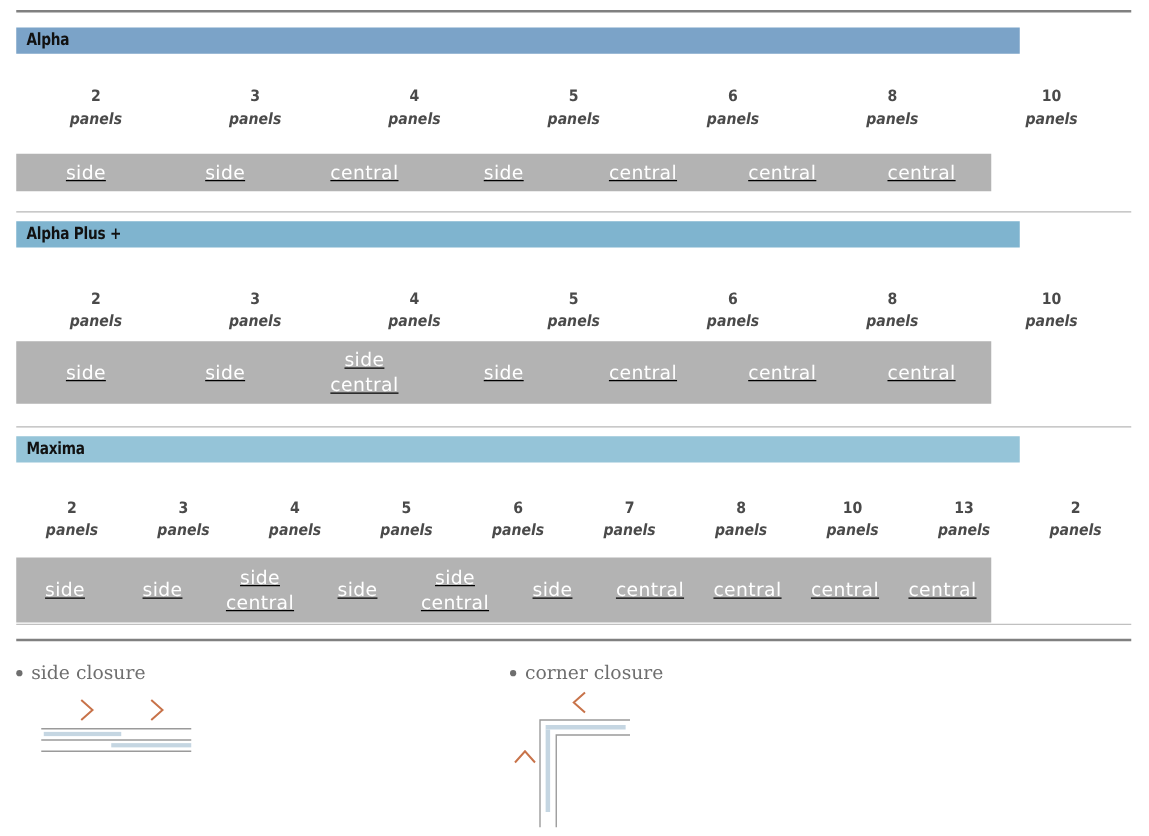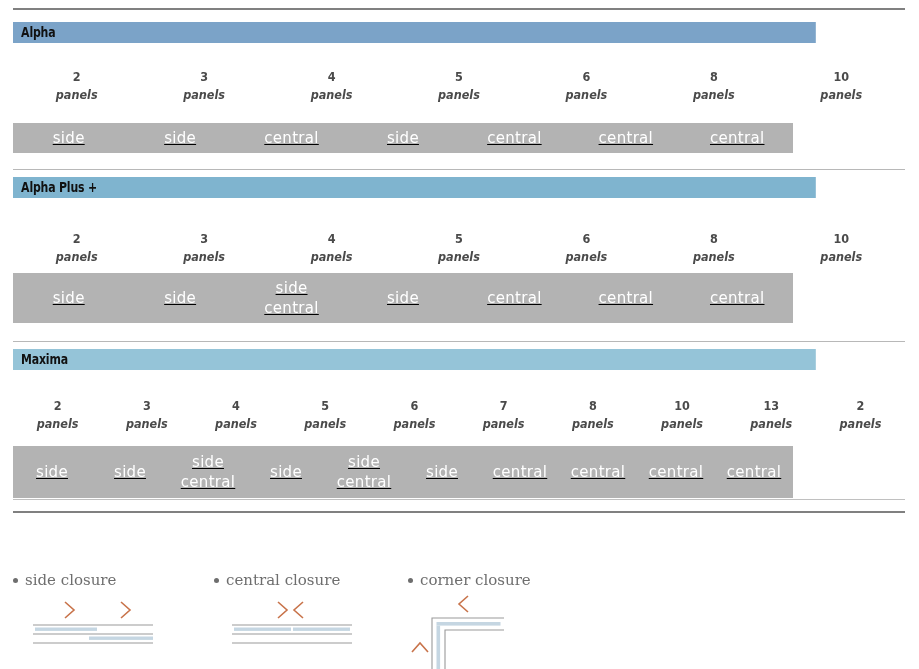--- a/index.html
+++ b/index.html
@@ -98,21 +98,21 @@
     background: #c0c0c0;
   }
   .rule-thick {
     position: absolute;
     left: 13px; width: 892px; height: 2px;
     background: #808080;
   }
 
   
   .legend { position: absolute; left: 0; top: 528px; width: 919px; height: 141px; }
-  .legend-item { position: absolute; top: 0; margin-top: 42px; }
+  .legend-item { position: absolute; top: 0; }
   .legend-label {
     font-size: 15px;
     color: #6e6e6e;
     font-family: "DejaVu Serif", "Liberation Serif", serif;
     white-space: nowrap;
     line-height: 20px;
   }
   .legend-bullet {
     display: inline-block;
     width: 5px; height: 5px;
@@ -304,38 +304,20 @@
 
         <line x1="20" y1="29" x2="140" y2="29" stroke="#9a9a9a" stroke-width="1.1"></line>
         <rect x="22" y="31.5" width="62" height="3.4" fill="#c5d6e2"></rect>
         <line x1="20" y1="38" x2="140" y2="38" stroke="#9a9a9a" stroke-width="1.1"></line>
         <rect x="76" y="40.5" width="64" height="3.4" fill="#c5d6e2"></rect>
         <line x1="20" y1="47" x2="140" y2="47" stroke="#9a9a9a" stroke-width="1.1"></line>
       </svg>
     </div>
   </div>
 
-  <div class="legend-item" style="left:214px;">
-    <div class="legend-label">
-      <span class="legend-bullet"></span><span>central closure</span>
-    </div>
-    <div class="legend-figure">
-      <svg width="160" height="60" viewBox="0 0 160 60" xmlns="http://www.w3.org/2000/svg">
-
-        <polyline points="64,6 73,14 64,22" fill="none" stroke="#c8734a" stroke-width="1.6"></polyline>
-        <polyline points="89,6 80,14 89,22" fill="none" stroke="#c8734a" stroke-width="1.6"></polyline>
-
-        <line x1="18" y1="29" x2="138" y2="29" stroke="#9a9a9a" stroke-width="1.1"></line>
-        <rect x="20" y="31.5" width="57" height="3.4" fill="#c5d6e2"></rect>
-        <rect x="79" y="31.5" width="57" height="3.4" fill="#c5d6e2"></rect>
-        <line x1="18" y1="38" x2="138" y2="38" stroke="#9a9a9a" stroke-width="1.1"></line>
-        <line x1="18" y1="47" x2="138" y2="47" stroke="#9a9a9a" stroke-width="1.1"></line>
-      </svg>
-    </div>
-  </div>
 
   <div class="legend-item" style="left:408px;">
     <div class="legend-label">
       <span class="legend-bullet"></span><span>corner closure</span>
     </div>
     <div class="legend-figure" style="top:22px;">
       <svg width="130" height="112" viewBox="0 0 130 112" xmlns="http://www.w3.org/2000/svg">
 
         <polyline points="60,4 51,12 60,20" fill="none" stroke="#c8734a" stroke-width="1.6"></polyline>
 

